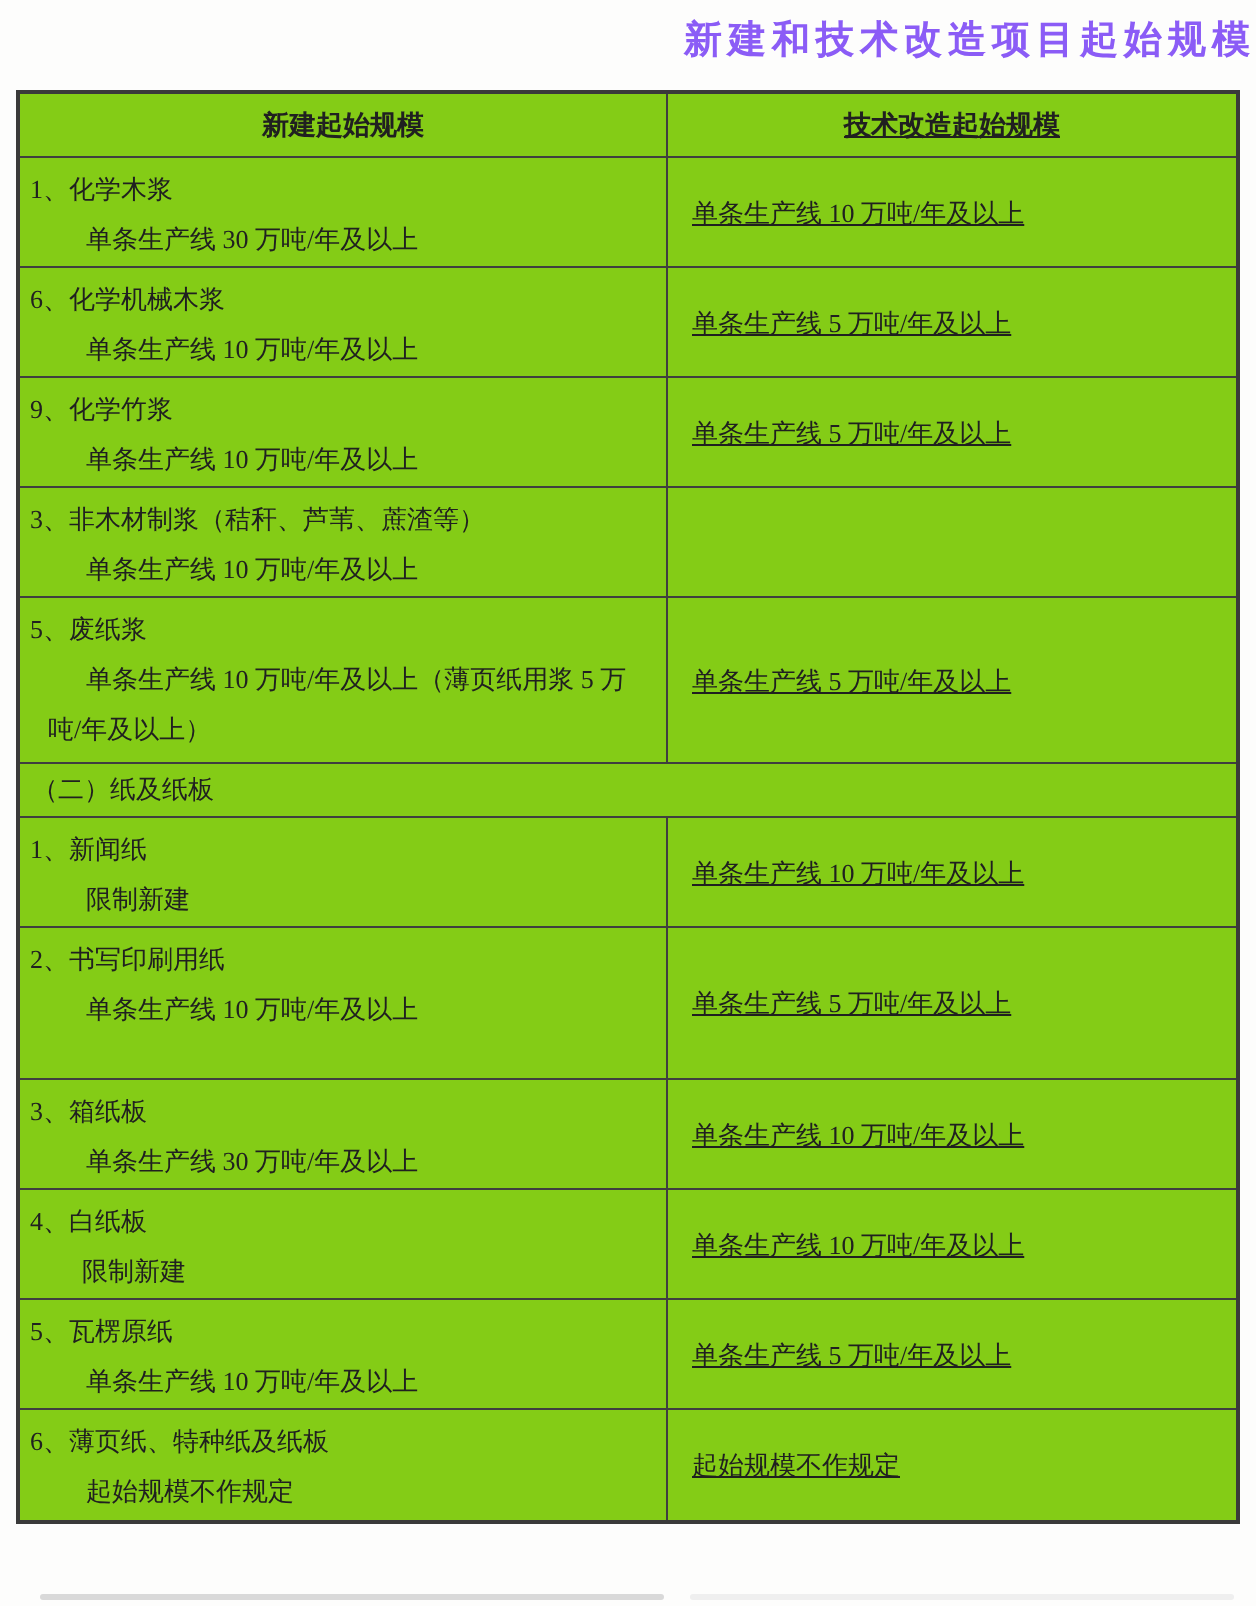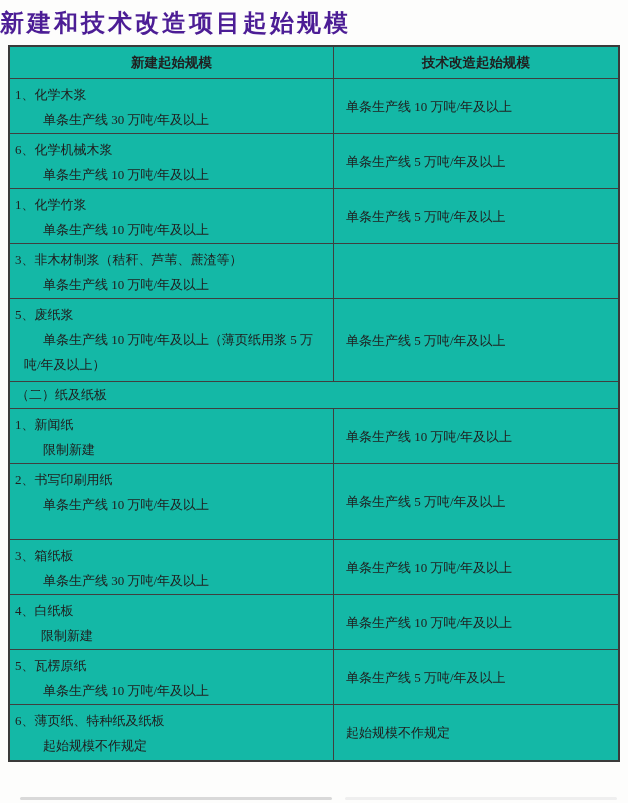--- a/index.html
+++ b/index.html
@@ -15,34 +15,34 @@
   .page {
     position: relative;
     width: 628px;
     height: 803px;
   }
   .doc-title {
     position: absolute;
     top: 7px;
     left: 0;
     width: 100%;
-    text-align: left;
-    font-size: 24px;
+    text-align: right;
+    font-size: 19px;
     font-weight: bold;
     letter-spacing: 3px;
-    color: #4c1d95;
+    color: #8b5cf6;
   }
   .table {
     position: absolute;
     top: 45px;
     left: 8px;
     width: 612px;
     border: 2px solid #3a3a3a;
     box-sizing: border-box;
-    background: #14b8a6;
+    background: #84cc16;
   }
   .row {
     display: flex;
     box-sizing: border-box;
     border-bottom: 1.5px solid #3f3f3f;
   }
   .row:last-child { border-bottom: none; }
   .cell {
     box-sizing: border-box;
     font-size: 13px;
@@ -51,20 +51,21 @@
     width: 324px;
     border-right: 1.5px solid #3f3f3f;
     padding-top: 3px;
   }
   .cell.right {
     flex: 1;
     display: flex;
     align-items: center;
     padding-left: 12px;
     padding-right: 4px;
+    text-decoration: underline;
   }
   .row.header { height: 32px; }
   .row.header .cell {
     display: flex;
     align-items: center;
     justify-content: center;
     font-weight: bold;
     font-size: 13.5px;
     padding: 0;
   }
@@ -136,21 +137,21 @@
         <div class="ln i1">6、化学机械木浆</div>
         <div class="ln i2">单条生产线 10 万吨/年及以上</div>
       </div>
       <div class="cell right">
         <div class="ln">单条生产线 5 万吨/年及以上</div>
       </div>
     </div>
 
     <div class="row h2">
       <div class="cell left">
-        <div class="ln i1">1、化学竹浆</div>
+        <div class="ln i1">9、化学竹浆</div>
         <div class="ln i2">单条生产线 10 万吨/年及以上</div>
       </div>
       <div class="cell right">
         <div class="ln">单条生产线 5 万吨/年及以上</div>
       </div>
     </div>
 
     <div class="row h2">
       <div class="cell left">
         <div class="ln i1">3、非木材制浆（秸秆、芦苇、蔗渣等）</div>

